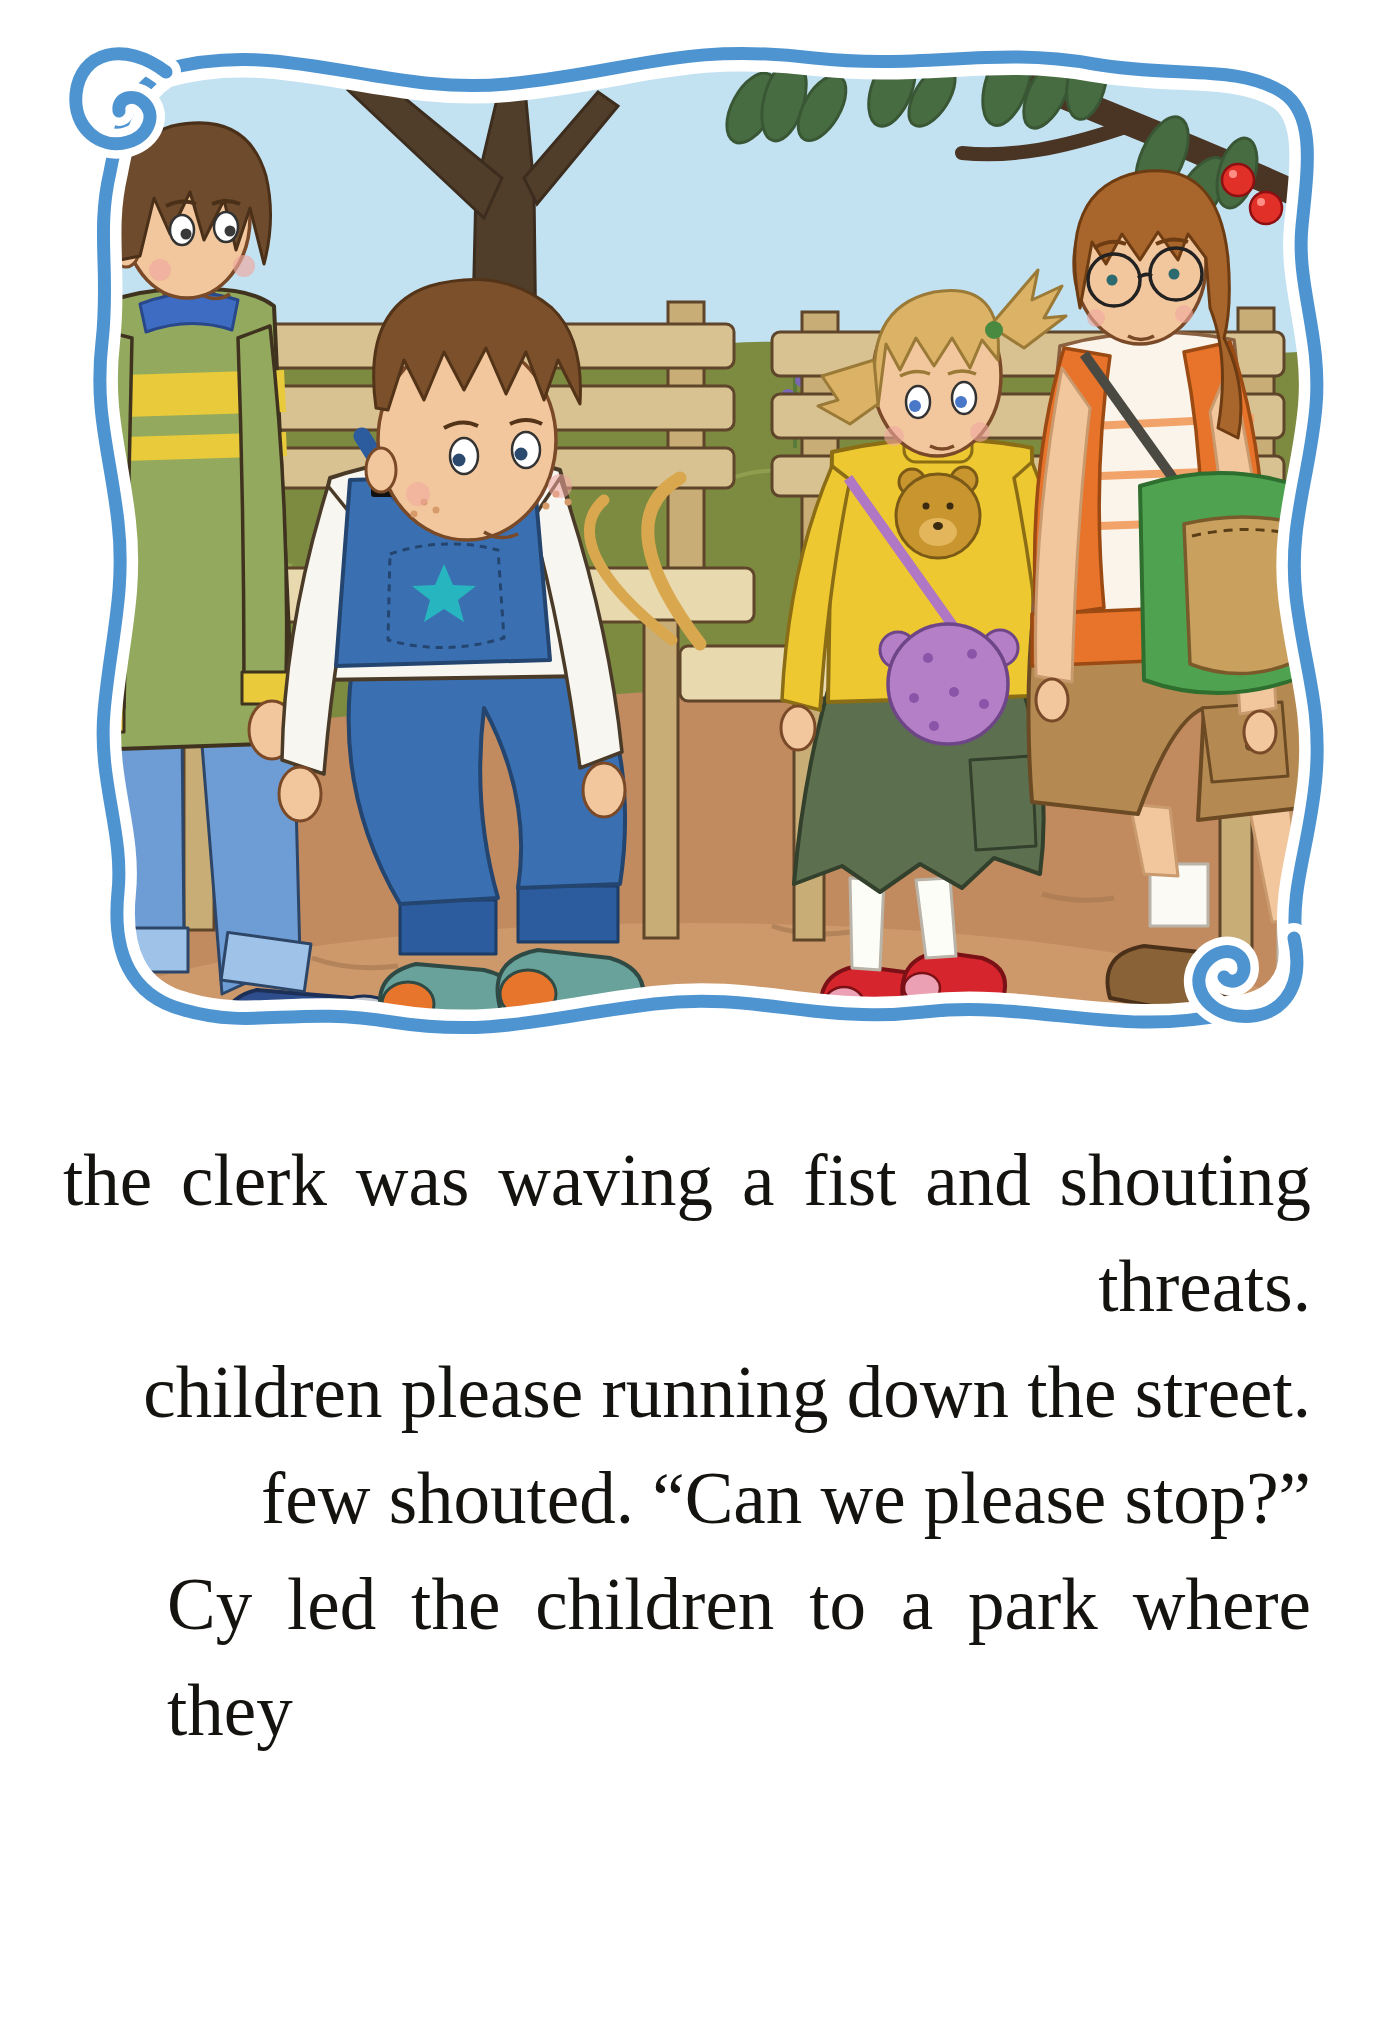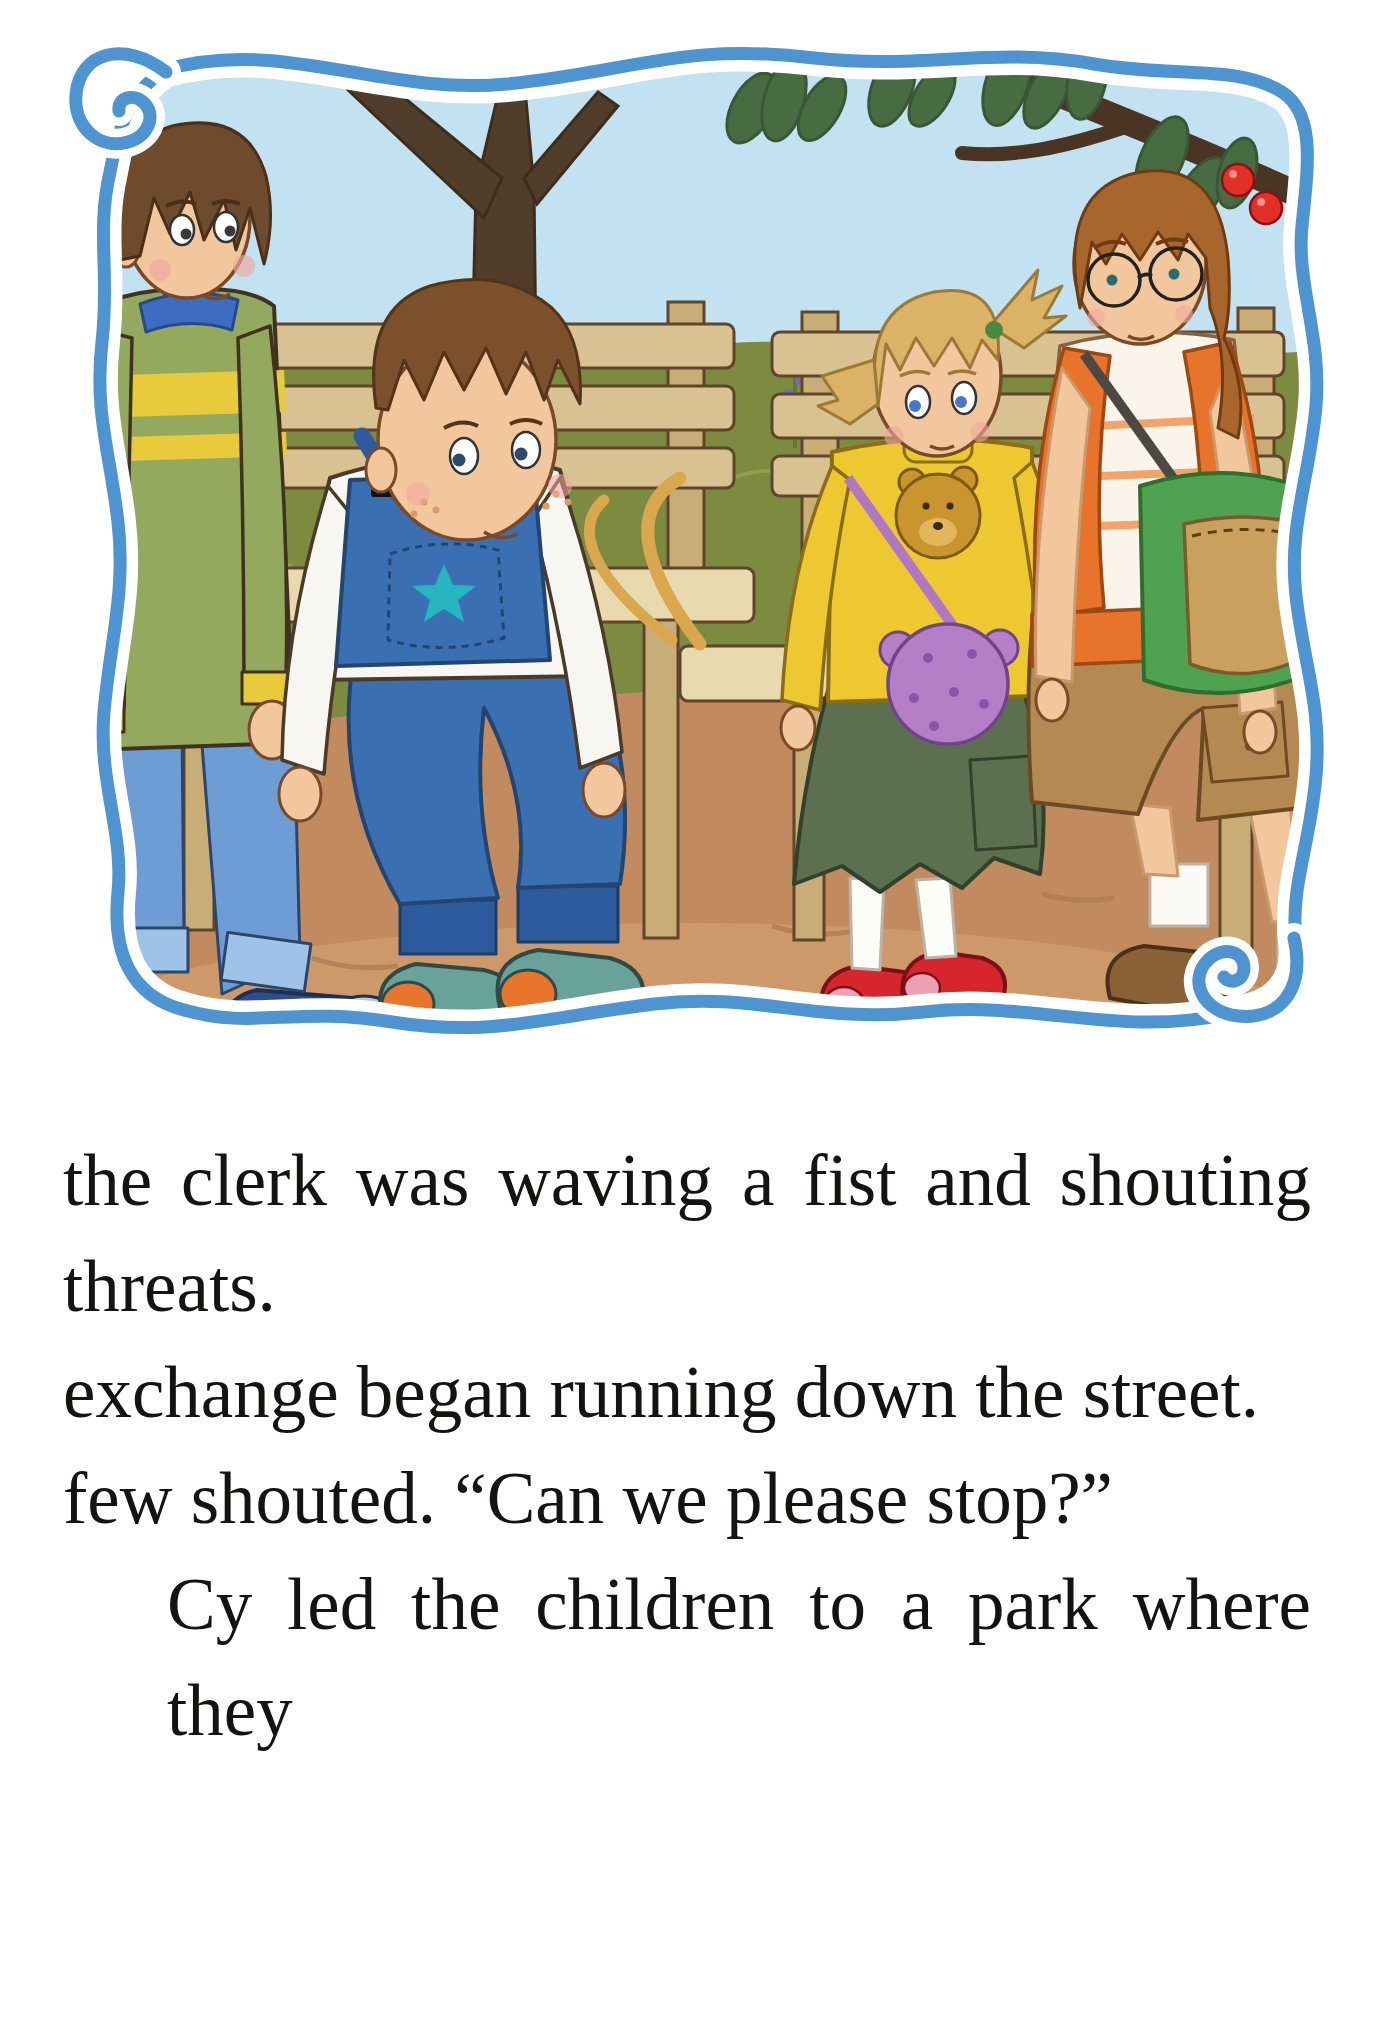--- a/index.html
+++ b/index.html
@@ -2,21 +2,21 @@
 <html><head>
 <meta charset="utf-8">
 <style>
   html,body{margin:0;padding:0;background:#ffffff;}
   #page{position:relative;width:1373px;height:2044px;background:#ffffff;overflow:hidden;
         font-family:"Liberation Serif", serif;}
   #picture{position:absolute;left:32px;top:8px;width:1310px;height:1060px;}
   #story{position:absolute;left:63px;top:1128px;width:1248px;color:#151310;}
   .line{font-size:73px;line-height:106px;white-space:nowrap;}
   .line.j{white-space:normal;text-align:justify;text-align-last:justify;}
-  .line.l{text-align:left;}
+  .line.l{text-align:right;}
   .line.ind{padding-left:104px;}
 </style>
 </head>
 <body>
 
 <div id="page">
 
   <svg id="picture" viewBox="0 0 1310 1060" role="img" aria-label="Four worried cartoon children resting beside wooden park benches under trees: a boy in a green striped shirt and jeans, a chubby boy in blue overalls with a star pocket, a blonde girl in a yellow teddy-bear sweater with a purple purse, and a girl with glasses in an orange vest with a green satchel">
     <defs>
       <clipPath id="frameClip">
@@ -307,18 +307,18 @@
       <path stroke="#ffffff" stroke-width="30" d="M 134 64 C 92 32 48 44 44 86 C 41 120 68 142 96 134 C 117 128 125 106 111 94 C 101 85 85 90 87 103"></path>
       <path stroke="#4e94d1" stroke-width="13" d="M 134 64 C 92 32 48 44 44 86 C 41 120 68 142 96 134 C 117 128 125 106 111 94 C 101 85 85 90 87 103"></path>
       <path stroke="#ffffff" stroke-width="30" d="M 1262 930 C 1274 984 1246 1012 1206 1008 C 1170 1004 1156 972 1176 952 C 1190 938 1212 942 1212 960 C 1212 973 1198 977 1192 969"></path>
       <path stroke="#4e94d1" stroke-width="13" d="M 1262 930 C 1274 984 1246 1012 1206 1008 C 1170 1004 1156 972 1176 952 C 1190 938 1212 942 1212 960 C 1212 973 1198 977 1192 969"></path>
     </g>
   </svg>
 
   <div id="story">
     <div class="line j">the clerk was waving a fist and shouting</div>
     <div class="line l">threats.</div>
-    <div class="line l">exchange began running down the street.</div>
+    <div class="line l">children please running down the street.</div>
     <div class="line l">few shouted. “Can we please stop?”</div>
     <div class="line j ind">Cy led the children to a park where they</div>
 
   </div>
 </div>
 
 </body></html>

